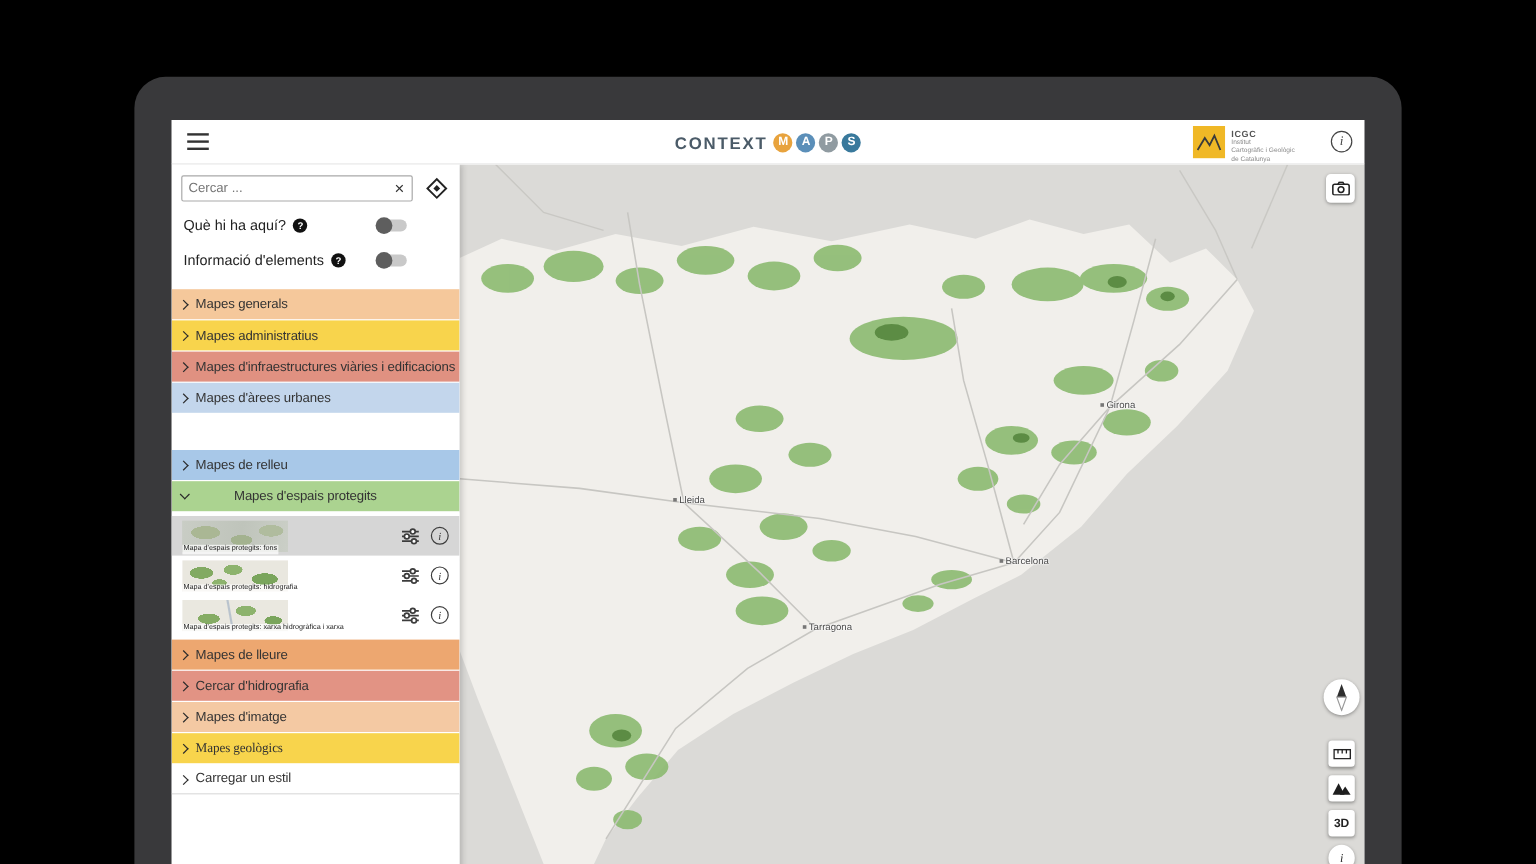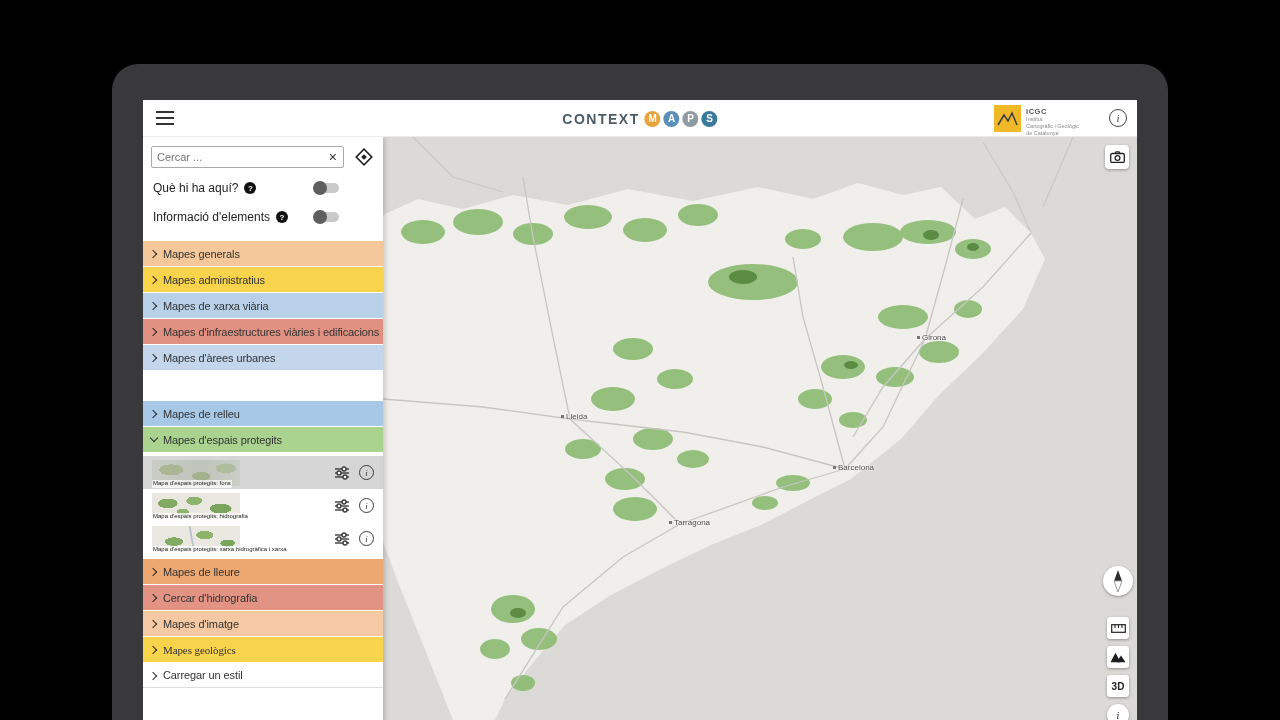--- a/index.html
+++ b/index.html
@@ -146,37 +146,33 @@
 
         <div class="cats">
           <div class="cat" style="background: rgb(245, 200, 155);">
               <span class="chev"></span>
               <span>Mapes generals</span>
             </div>
           <div class="cat" style="background: rgb(248, 212, 76);">
               <span class="chev"></span>
               <span>Mapes administratius</span>
             </div>
-          <div class="cat" style="background: rgb(185, 208, 233);">
-              <span class="chev"></span>
-              <span>Mapes de xarxa viària</span>
-            </div>
           <div class="cat" style="background: rgb(224, 145, 129);">
               <span class="chev"></span>
               <span>Mapes d'infraestructures viàries i edificacions</span>
             </div>
           <div class="cat" style="background: rgb(195, 214, 236);">
               <span class="chev"></span>
               <span>Mapes d'àrees urbanes</span>
             </div>
           <div class="cat" style="background: rgb(168, 200, 232); margin-top: 31px;">
               <span class="chev"></span>
               <span>Mapes de relleu</span>
             </div>
-          <div class="cat expanded" style="background: rgb(171, 211, 144);">
+          <div class="cat expanded" style="background: rgb(171, 211, 144); gap: 32px;">
               <span class="chev"></span>
               <span>Mapes d'espais protegits</span>
             </div>
 
           <div class="layers">
             <div class="layer-row selected">
               <div class="thumb thumb-fons">
                 <span class="cap">Mapa d'espais protegits: fons</span>
               </div>
               <div class="layer-icons">

